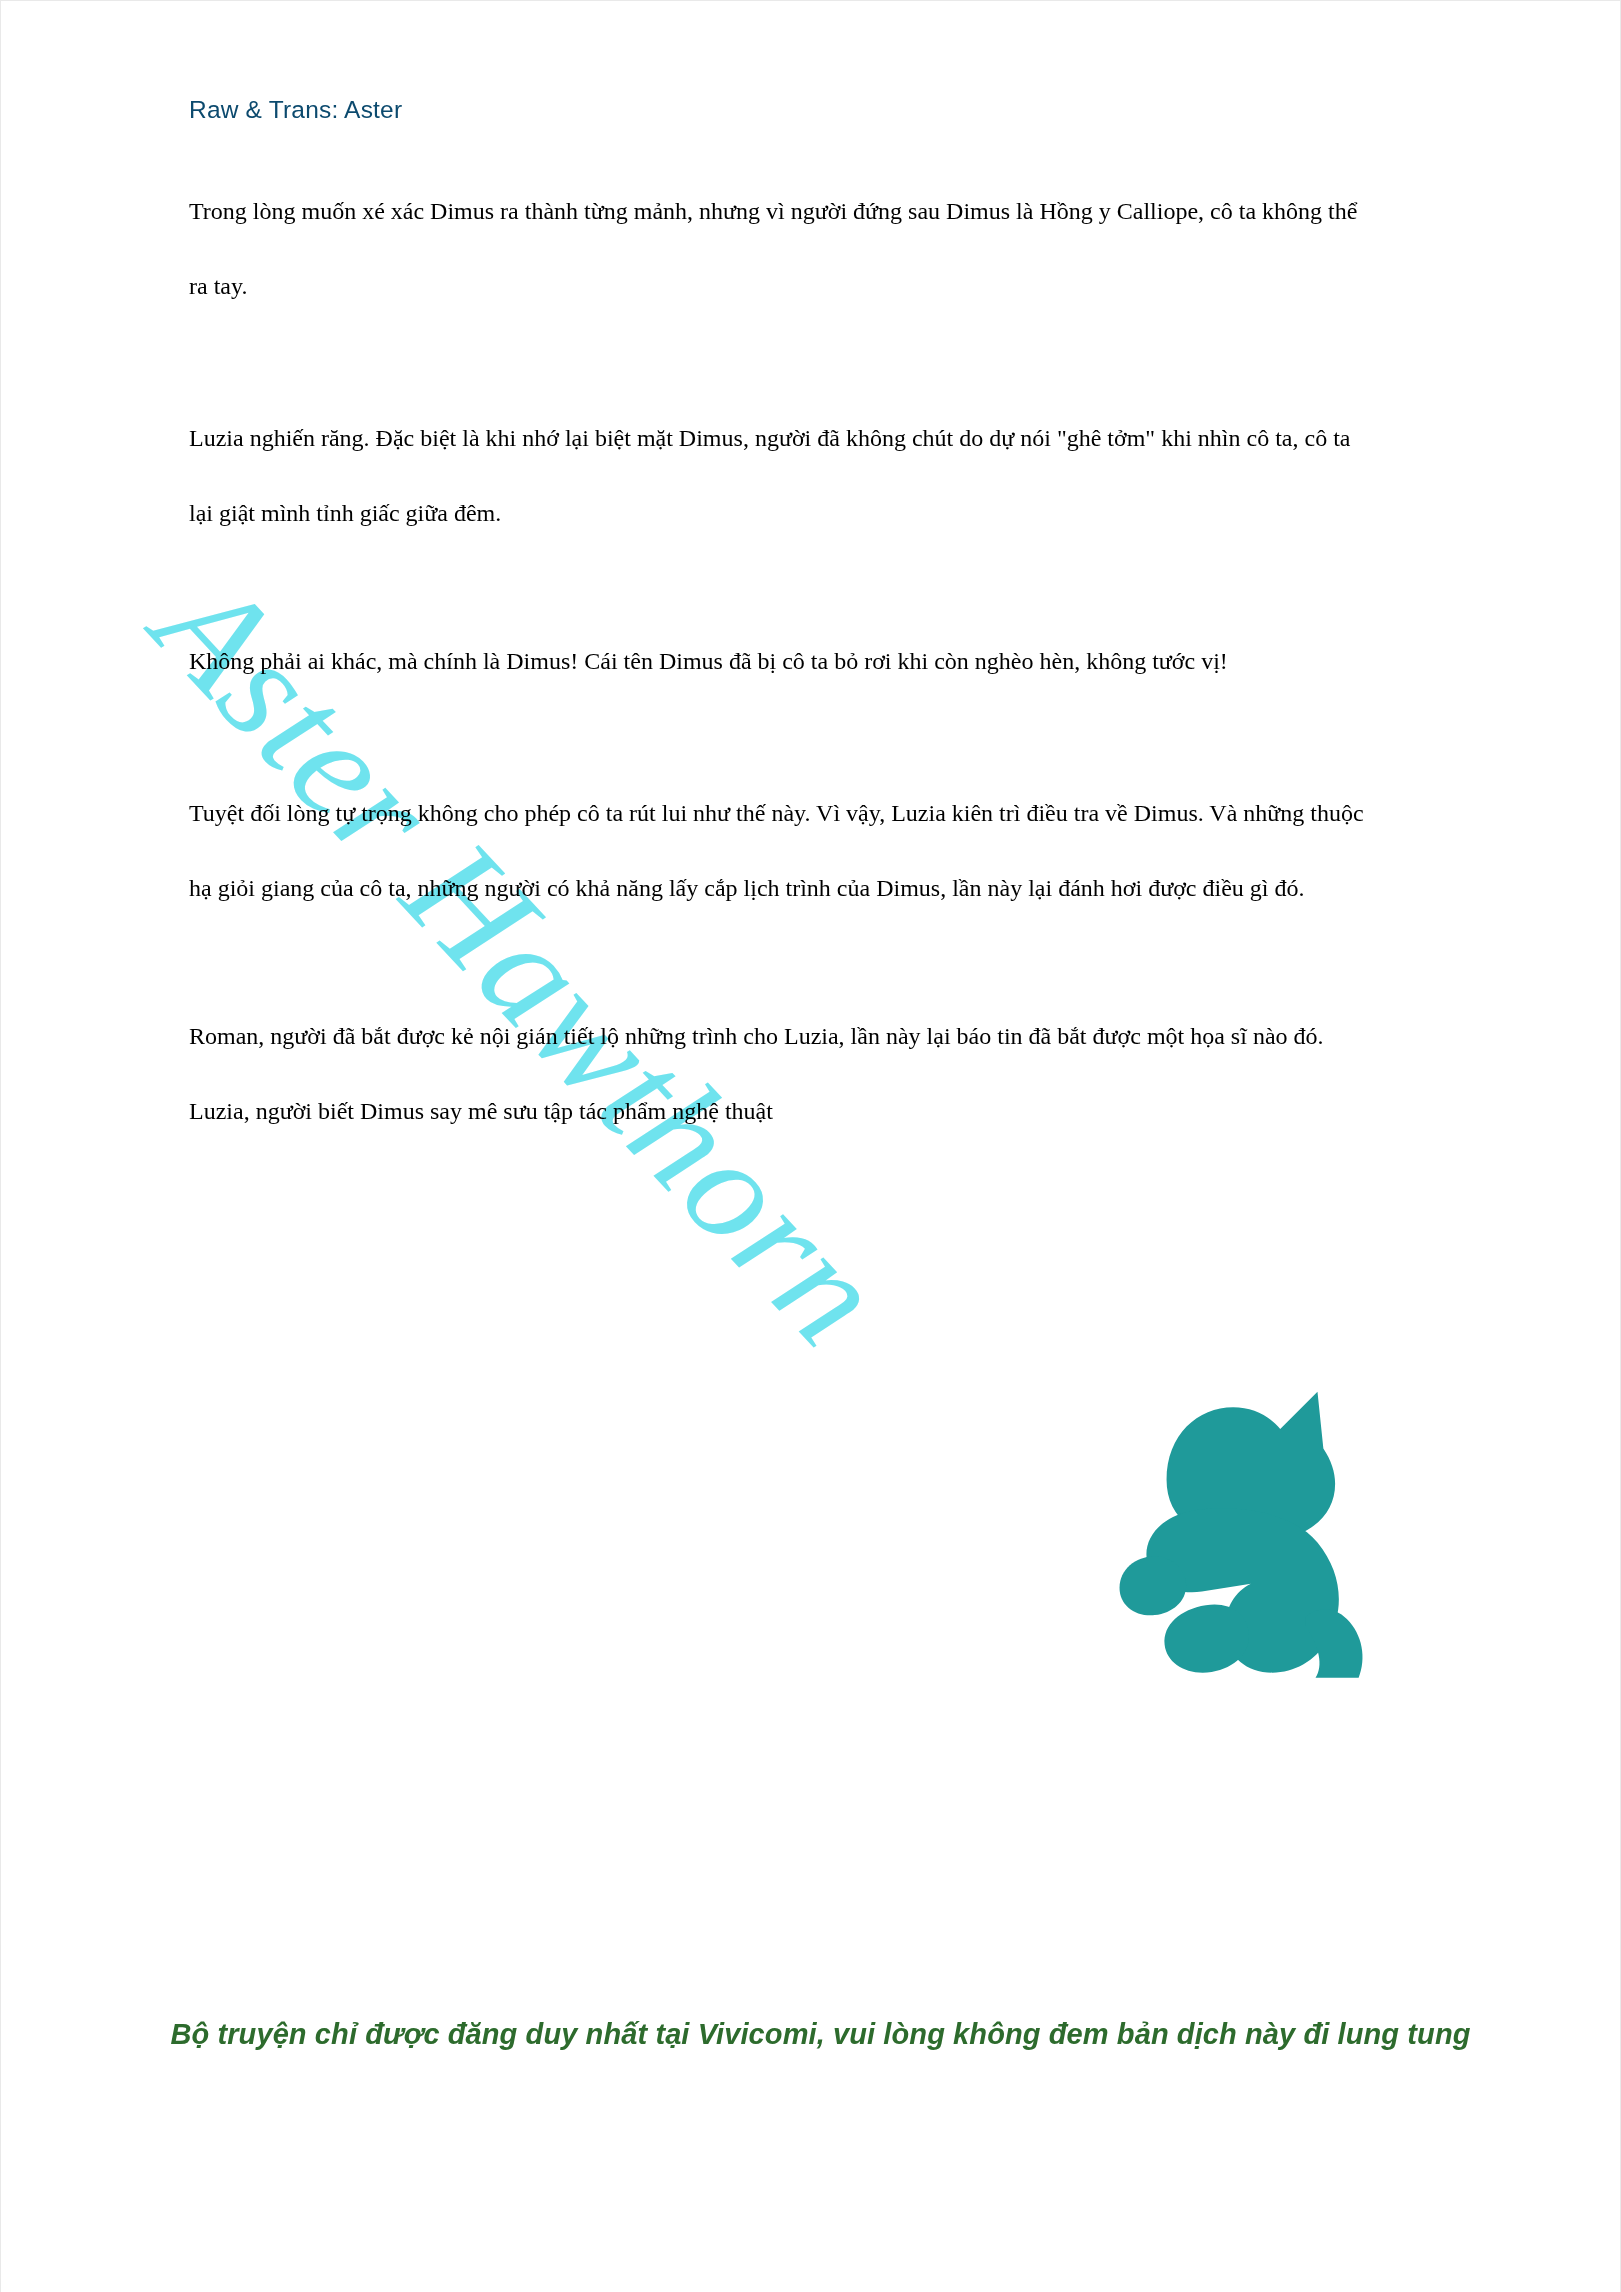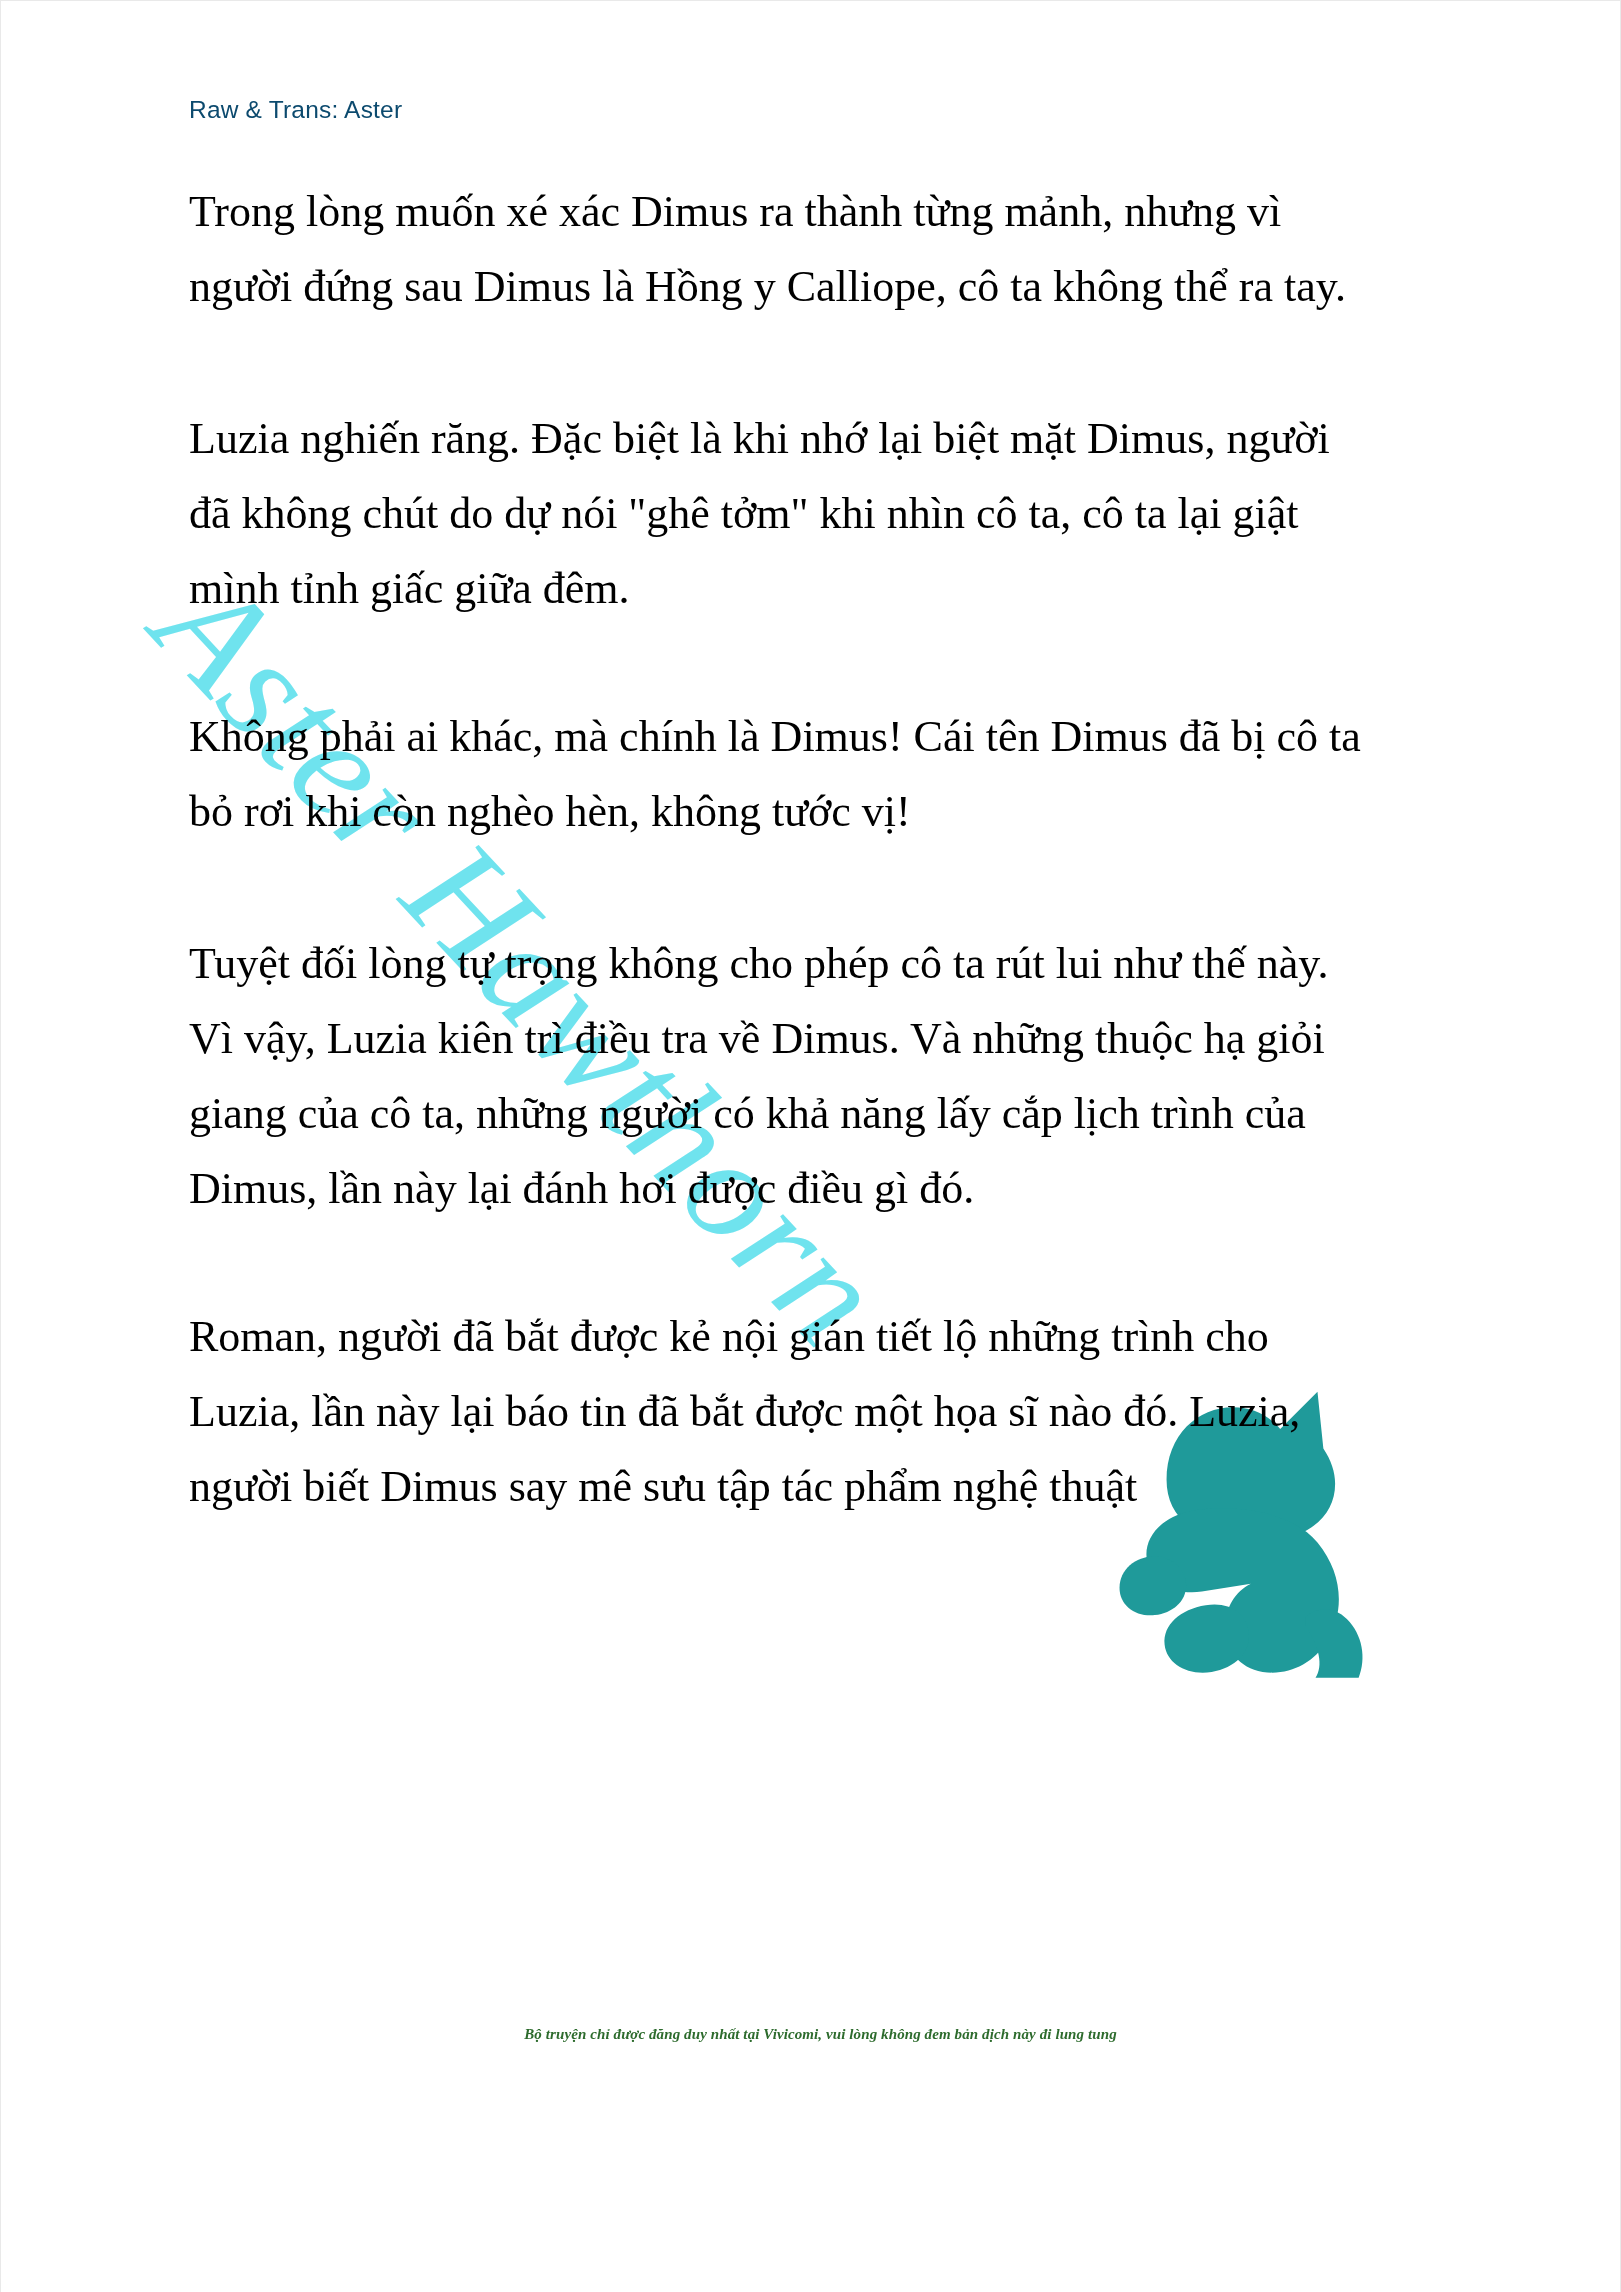--- a/index.html
+++ b/index.html
@@ -78,21 +78,21 @@
   
   #body-text {
     position: absolute;
     left: 189px;
     top: 174px;
     width: 1186px;
     z-index: 20;
   }
   .para {
     font-family: "Liberation Serif", "DejaVu Serif", serif;
-    font-size: 44px;
+    font-size: 24px;
     line-height: 75px;
     color: #000000;
     margin: 0;
   }
   .para-gap {
     height: 77px;
   }
   .para-gap-small {
     height: 73px;
   }
@@ -100,24 +100,24 @@
   
   #footer-note {
     position: absolute;
     left: 0;
     top: 2015px;
     width: 1621px;
     text-align: center;
     z-index: 30;
   }
   .footer-line {
-    font-family: Liberation Serif, serif;
+    font-family: Liberation Sans, sans-serif;
     font-weight: bold;
     font-style: italic;
-    font-size: 15px;
+    font-size: 29px;
     line-height: 38px;
     color: #2d6b2d;
     letter-spacing: 0.1px;
     padding-left: 20px;
   }
 
   
   #vcomycs-logo {
     position: absolute;
     left: 39px;

